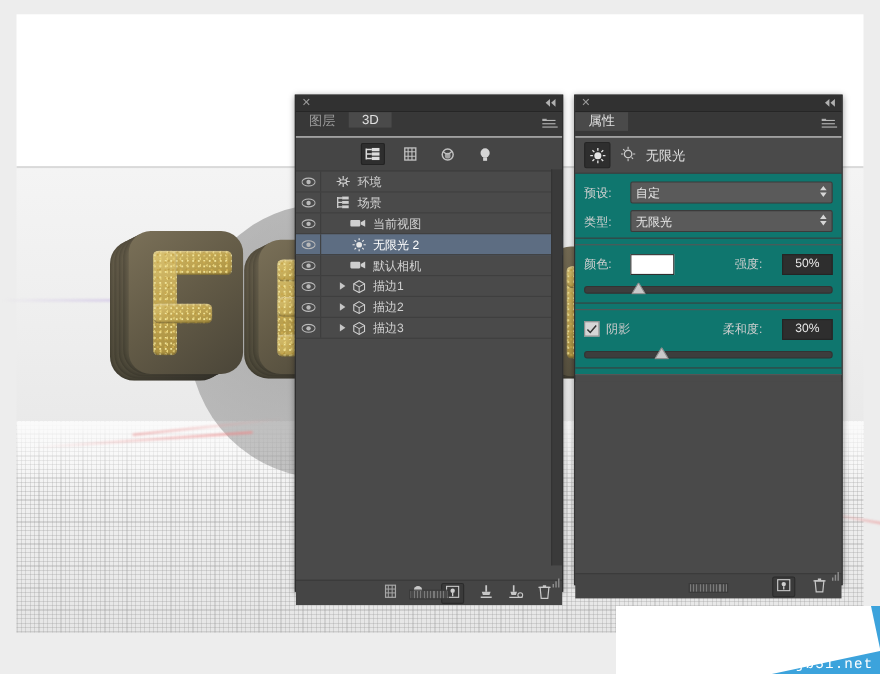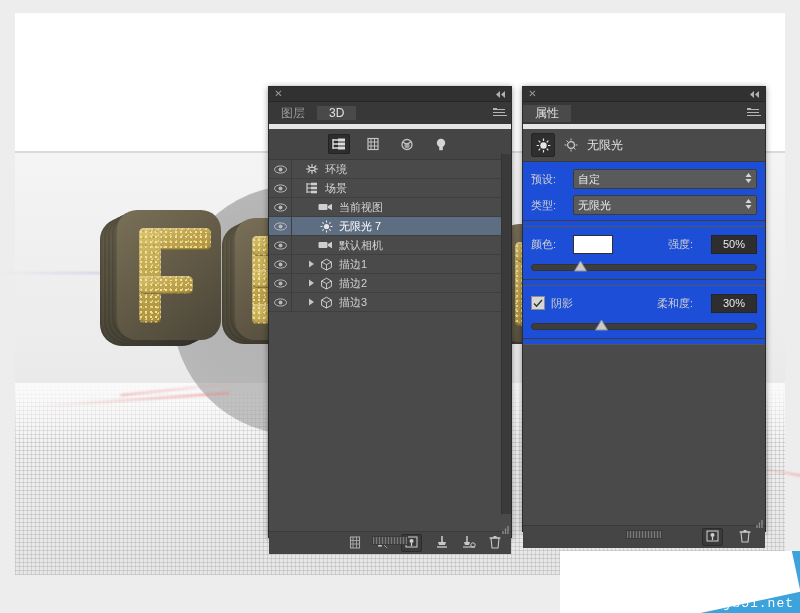--- a/index.html
+++ b/index.html
@@ -106,22 +106,22 @@
   }
   .tb-close {
     position: absolute; left: 5px; top: 2px; width: 9px; height: 9px;
     color: #9a9a9a; font-size: 10px; line-height: 9px; text-align: center;
   }
   .tb-collapse {
     position: absolute; right: 4px; top: 2px; width: 13px; height: 9px;
     color: #b0b0b0;
   }
   .tabstrip {
-    height: 22px; background: #383838; position: relative; display: flex; align-items: center;
-    border-bottom: 5px solid #e5e5e5;
+    height: 22px; background: #383838; position: relative; display: flex; align-items: flex-start;
+    border-bottom: 1px solid #e5e5e5;
   }
   .tab {
     padding: 0 12px; display: flex; align-items: center; font-size: 12px;
     color: #9a9a9a; background: #383838; cursor: default;
   }
   .tab.active { background: #4a4a4a; color: #e0e0e0; }
   .tab-menu {
     position: absolute; right: 4px; top: 5px; width: 14px; height: 12px;
   }
   .tab-menu i { display: block; height: 1px; background: #b5b5b5; margin: 2px 0 0 0; }
@@ -175,21 +175,21 @@
   #panelprops { left: 522px; top: 86px; width: 244px; height: 446px; }
   .props-header {
     height: 32px; background: #4a4a4a; display: flex; align-items: center;
     padding-left: 8px; gap: 8px; border-bottom: 1px solid #3a3a3a;
   }
   .props-icon-box {
     width: 22px; height: 22px; background: #2e2e2e; border: 1px solid #252525;
     display: flex; align-items: center; justify-content: center; border-radius: 2px;
   }
   .props-title { font-size: 12px; color: #e2e2e2; }
-  .props-body { background: #1d4ed8; padding: 6px 8px 0 8px; }
+  .props-body { background: #0f766e; padding: 6px 8px 0 8px; }
   .frow { display: flex; align-items: center; height: 22px; margin-bottom: 4px; }
   .flabel { width: 42px; font-size: 11px; color: #cfcfcf; }
   .fselect {
     flex: 1; height: 18px; background: #5a5a5a; border: 1px solid #3b3b3b;
     border-radius: 2px; display: flex; align-items: center; padding: 0 4px;
     font-size: 11px; color: #e8e8e8; position: relative;
   }
   .sel-arrows {
     position: absolute; right: 4px; top: 2px; display: flex; flex-direction: column;
     align-items: center; gap: 2px;
@@ -389,21 +389,21 @@
           </div>
           <div class="row-sep"></div>
           <div style="width:14px"></div>
           <div class="tri"></div>
           <div class="row-ic">
             <svg width="13" height="13" viewBox="0 0 13 13">
               <circle cx="6.5" cy="6.5" r="2.6" fill="#e8e8e8"></circle>
               <path d="M6.5 0.5 v2 M6.5 10.5 v2 M0.5 6.5 h2 M10.5 6.5 h2 M2.3 2.3 l1.4 1.4 M9.3 9.3 l1.4 1.4 M10.7 2.3 l-1.4 1.4 M3.7 9.3 l-1.4 1.4" stroke="#e8e8e8" stroke-width="1.1"></path>
             </svg>
           </div>
-          <div class="row-label">无限光 7</div>
+          <div class="row-label">无限光 2</div>
         </div>
         <div class="row">
           <div class="eye">
             <svg width="13" height="9" viewBox="0 0 13 9">
               <ellipse cx="6.5" cy="4.5" rx="6" ry="3.6" fill="none" stroke="#b9b9b9" stroke-width="1"></ellipse>
               <circle cx="6.5" cy="4.5" r="2" fill="#b9b9b9"></circle>
             </svg>
           </div>
           <div class="row-sep"></div>
           <div style="width:14px"></div>

